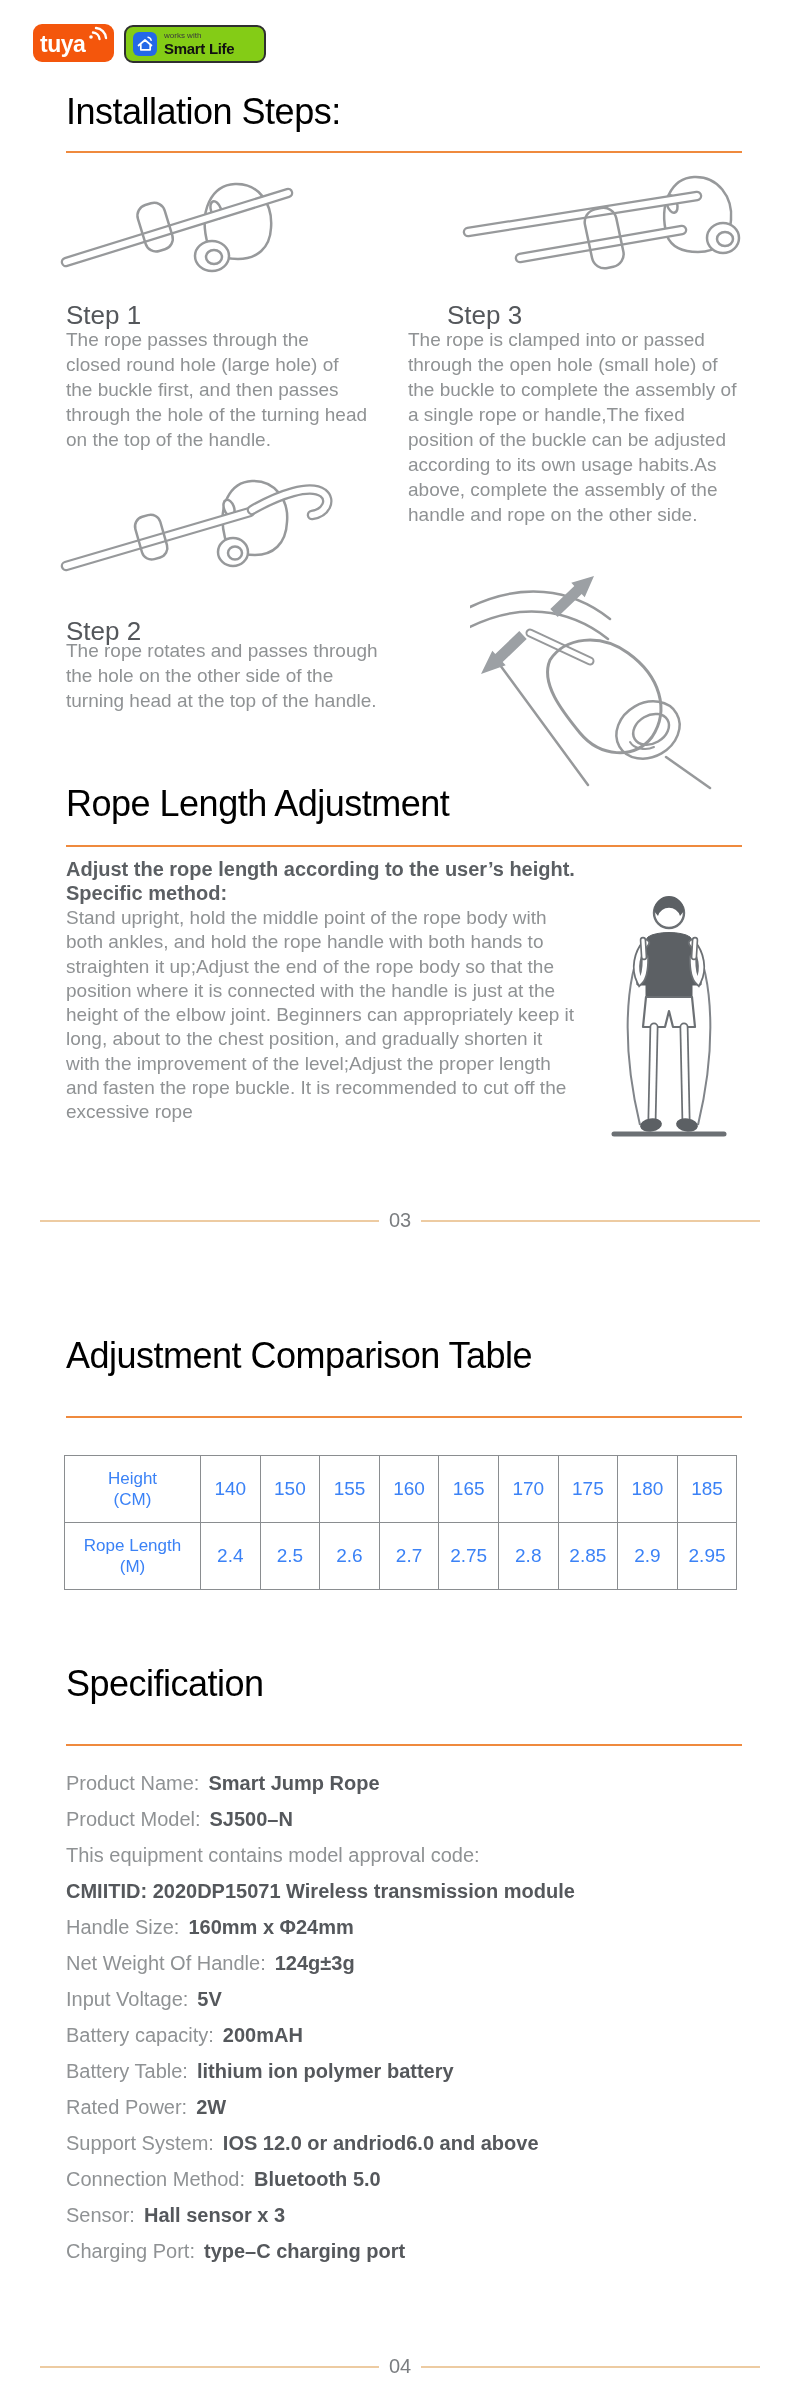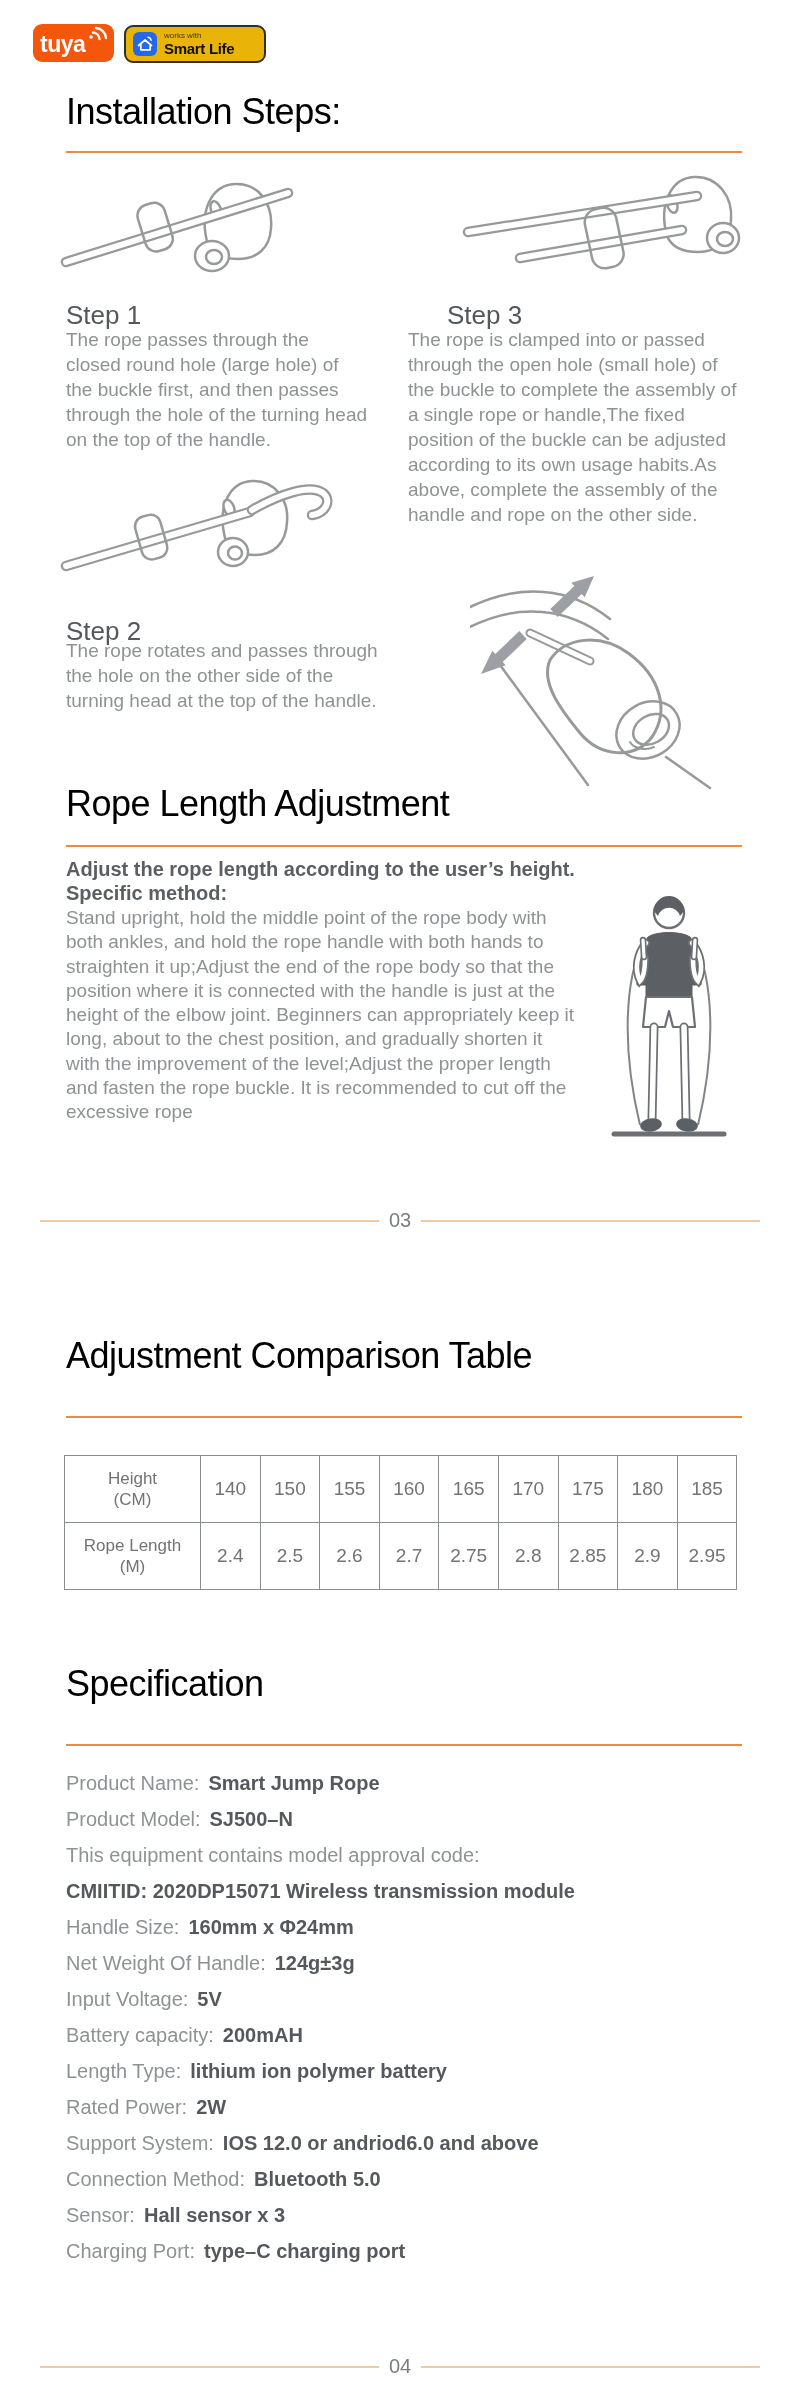--- a/index.html
+++ b/index.html
@@ -10,31 +10,31 @@
   .rule{width:676px;height:0;border-top:2px solid #EF8A3E;}
   .step-label{font-size:26px;color:#54575B;margin-top:16px;}
   .step-text{font-size:19px;line-height:25px;color:#8F9294;}
   .bold-line{font-size:20px;font-weight:bold;color:#5B5F63;}
   .body-text{font-size:19px;line-height:24.3px;color:#8F9294;}
   .pagefoot{display:flex;align-items:center;gap:10px;width:720px;}
   .pagefoot .ln{flex:1;height:2px;background:#EDCBA2;}
   .pagefoot .num{font-size:20px;color:#7B7E81;}
   
   .tuya-box{width:81px;height:38px;}
-  .badge{width:124px;height:34px;border:2px solid #2F2F2F;border-radius:9px;background:#eab308;
+  .badge{width:124px;height:34px;border:2px solid #2F2F2F;border-radius:9px;background:#84cc16;
          display:flex;align-items:center;padding:0 7px;gap:7px;box-sizing:content-box;}
   .badge-blue{width:24px;height:24px;border-radius:6px;background:#2468E8;display:flex;
               align-items:center;justify-content:center;}
   .badge-txt{display:flex;flex-direction:column;justify-content:center;}
   .works-with{font-size:8px;color:#3A3A3A;line-height:9px;}
   .smart-life{font-size:15px;font-weight:bold;color:#111;line-height:17px;letter-spacing:-0.3px;}
   
   table.cmp{border-collapse:collapse;table-layout:fixed;width:673px;}
   .cmp th,.cmp td{border:1.5px solid #8A8D90;text-align:center;vertical-align:middle;
-                  font-weight:normal;color:#737373;height:66px;padding:0;}
+                  font-weight:normal;color:#3b82f6;height:66px;padding:0;}
   .cmp th{font-size:17px;line-height:21px;}
   .cmp td{font-size:19px;}
   
   .spec-row{height:36px;display:flex;align-items:flex-start;font-size:20px;white-space:nowrap;}
   .spec-label{color:#8F9294;}
   .spec-value{color:#55585C;font-weight:bold;margin-left:9px;}
   .ill{stroke:#97999B;fill:none;stroke-linecap:round;stroke-linejoin:round;}
 </style>
 </head>
 <body>
@@ -252,21 +252,21 @@
     </div>
     <div class="spec-row">
       <span class="spec-label">Input Voltage:</span>
       <span class="spec-value">5V</span>
     </div>
     <div class="spec-row">
       <span class="spec-label">Battery capacity:</span>
       <span class="spec-value">200mAH</span>
     </div>
     <div class="spec-row">
-      <span class="spec-label">Length Type:</span>
+      <span class="spec-label">Battery Table:</span>
       <span class="spec-value">lithium ion polymer battery</span>
     </div>
     <div class="spec-row">
       <span class="spec-label">Rated Power:</span>
       <span class="spec-value">2W</span>
     </div>
     <div class="spec-row">
       <span class="spec-label">Support System:</span>
       <span class="spec-value">IOS 12.0 or andriod6.0 and above</span>
     </div>

